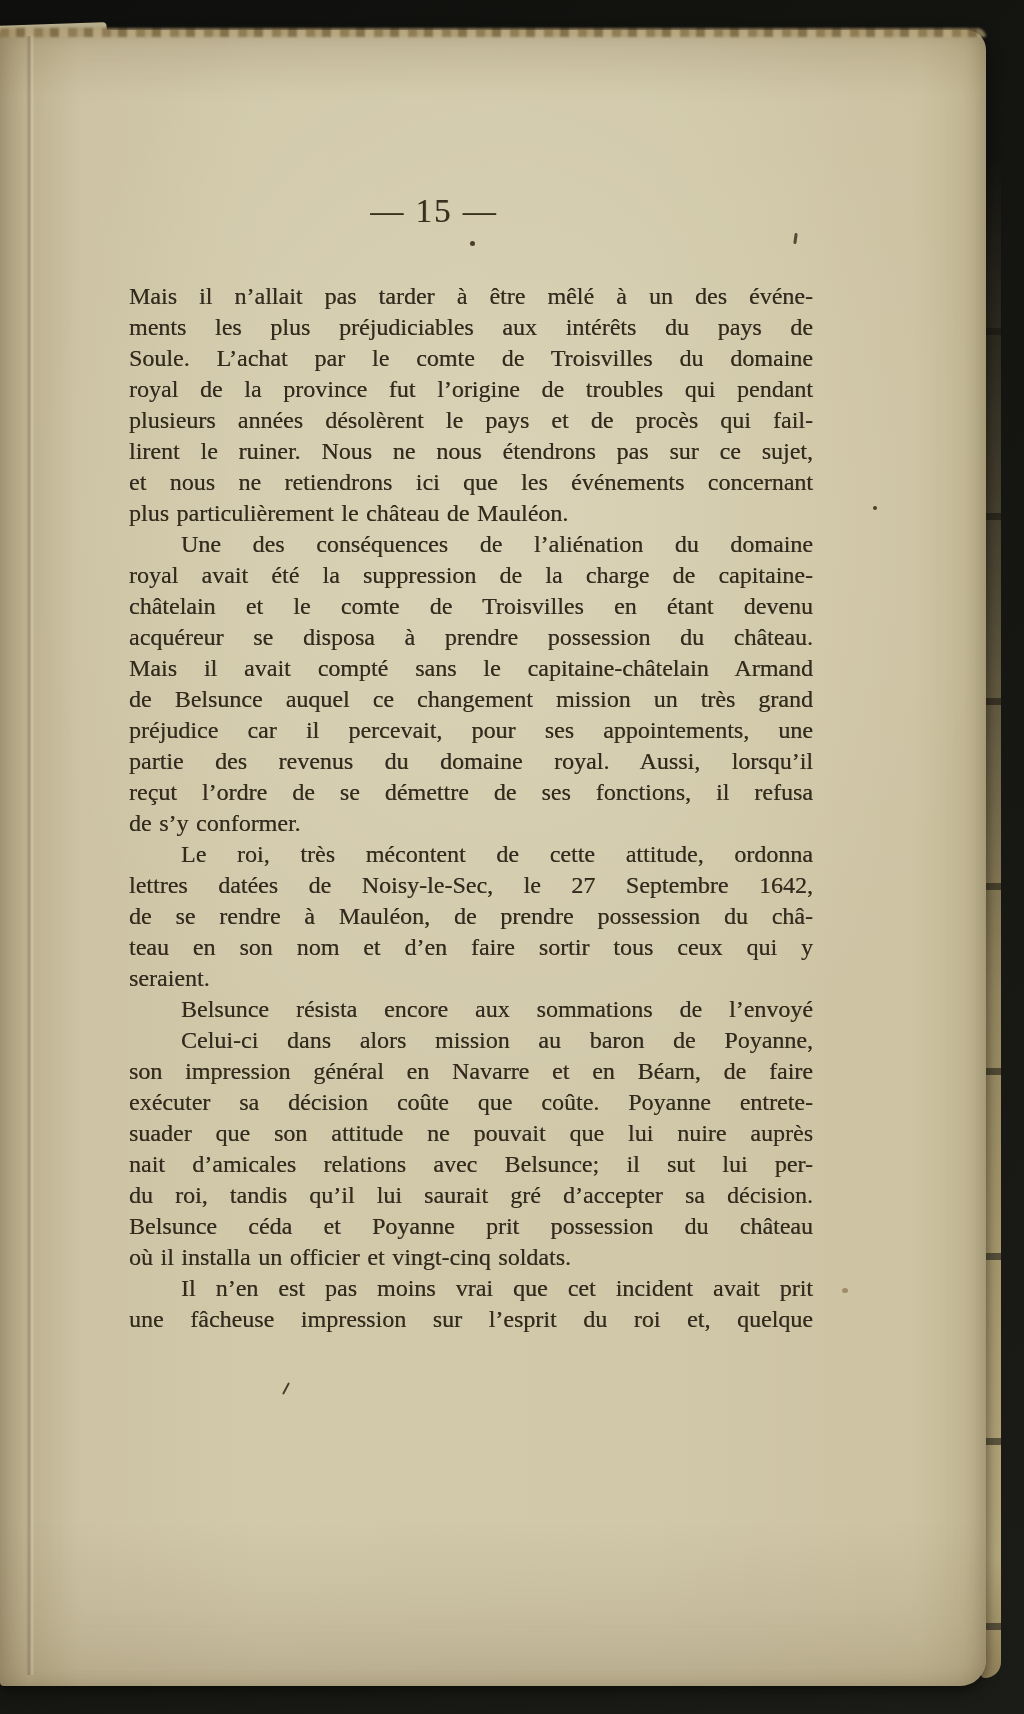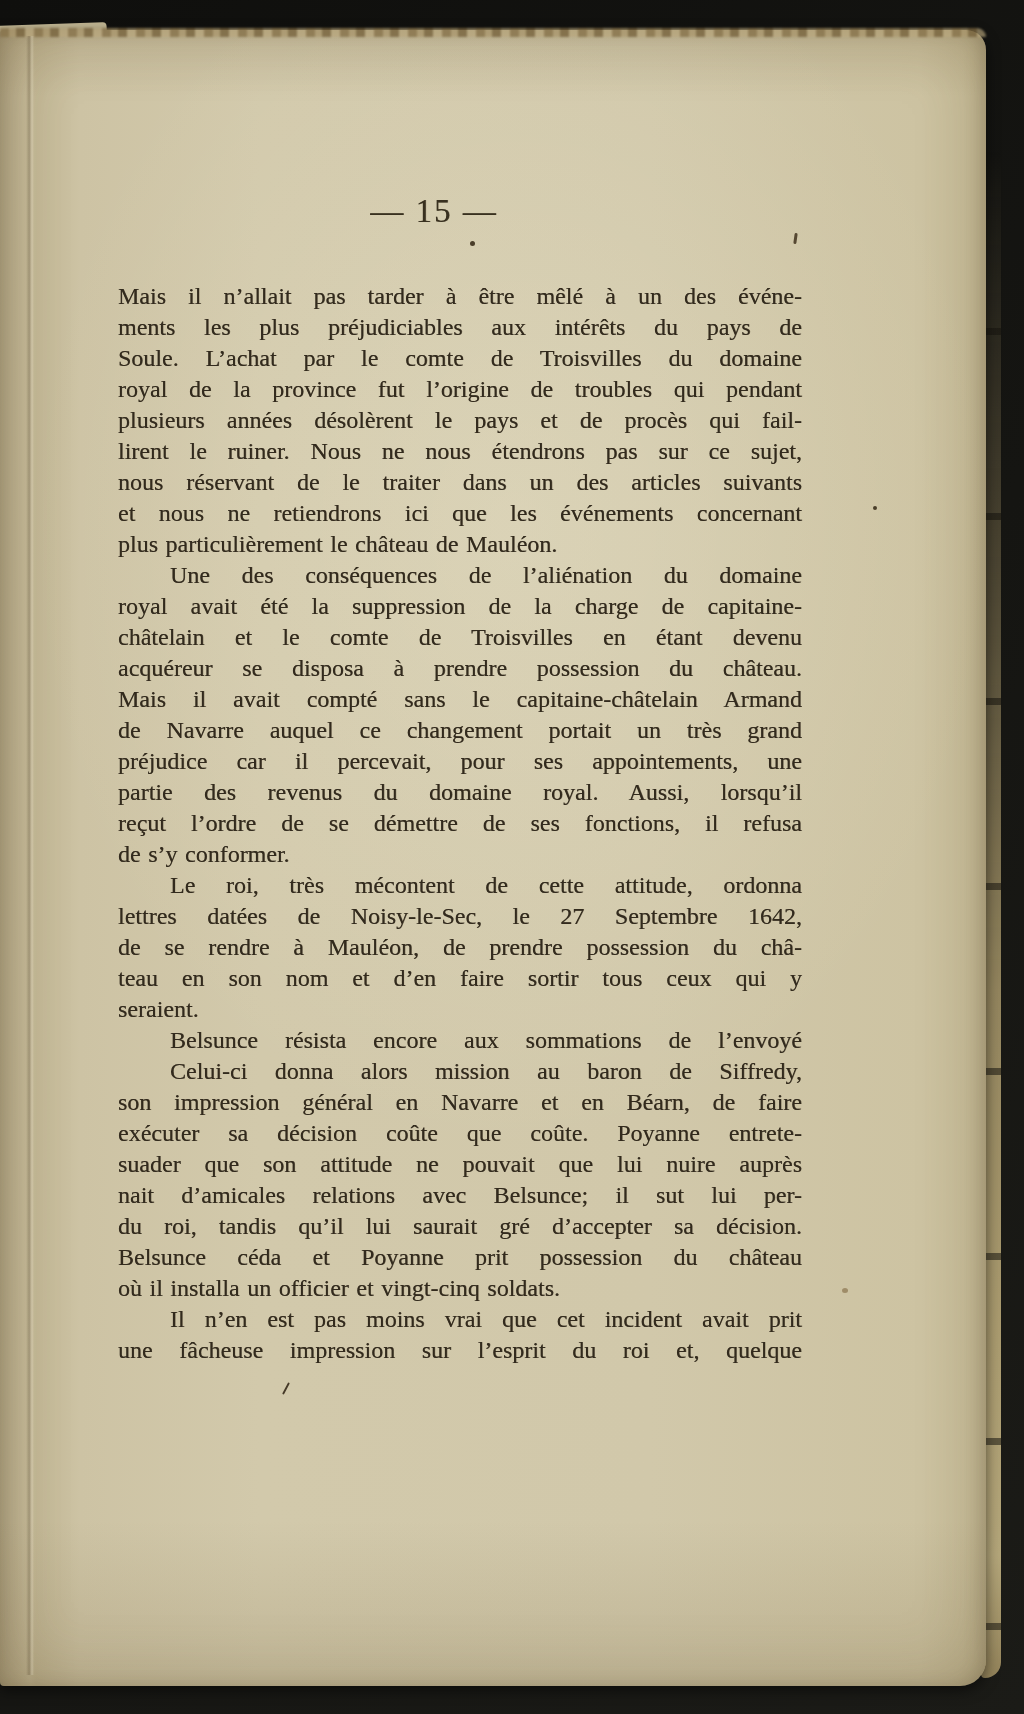--- a/index.html
+++ b/index.html
@@ -68,20 +68,21 @@
     text-shadow: 0.4px 0.4px 0.6px rgba(56,46,28,0.55);
   }
 
   .textblock { position:absolute; left:118px; top:251px; width:684px; }
   .ln {
     width:100%; box-sizing:border-box;
     font-size:24px; line-height:31px; color:#322a1d;
     text-shadow: 0.35px 0.35px 0.55px rgba(52,42,26,0.6);
     text-align:justify; text-align-last:justify; -moz-text-align-last:justify;
     word-spacing:1.5px;
+    margin-left:11px;
   }
   .ln.short { text-align:left; text-align-last:left; -moz-text-align-last:left; }
   .ln.ind { padding-left:52px; }
 
   
   .speck { position:absolute; background:#4a3e2a; border-radius:50%; z-index:3; }
   .speck.s1 { left:470px; top:211px; width:5px; height:5px; }
   .speck.s2 { left:794px; top:203px; width:3px; height:11px; border-radius:2px; transform:rotate(8deg); background:#564832; }
   .speck.s3 { left:285px; top:1352px; width:2px; height:13px; border-radius:2px; transform:rotate(28deg); background:#463a28; }
   .speck.s4 { left:873px; top:476px; width:4px; height:4px; }
@@ -103,52 +104,51 @@
 
     <div class="textblock">
 
       <div>
         <div class="ln">Mais il n’allait pas tarder à être mêlé à un des événe-</div>
         <div class="ln">ments les plus préjudiciables aux intérêts du pays de</div>
         <div class="ln">Soule. L’achat par le comte de Troisvilles du domaine</div>
         <div class="ln">royal de la province fut l’origine de troubles qui pendant</div>
         <div class="ln">plusieurs années désolèrent le pays et de procès qui fail-</div>
         <div class="ln">lirent le ruiner. Nous ne nous étendrons pas sur ce sujet,</div>
-        <div class="ln">nous réservant de le traiter dans un des articles suivants</div>
         <div class="ln">et nous ne retiendrons ici que les événements concernant</div>
         <div class="ln short">plus particulièrement le château de Mauléon.</div>
       </div>
 
       <div>
         <div class="ln ind">Une des conséquences de l’aliénation du domaine</div>
         <div class="ln">royal avait été la suppression de la charge de capitaine-</div>
         <div class="ln">châtelain et le comte de Troisvilles en étant devenu</div>
         <div class="ln">acquéreur se disposa à prendre possession du château.</div>
         <div class="ln">Mais il avait compté sans le capitaine-châtelain Armand</div>
-        <div class="ln">de Navarre auquel ce changement portait un très grand</div>
+        <div class="ln">de Belsunce auquel ce changement mission un très grand</div>
         <div class="ln">préjudice car il percevait, pour ses appointements, une</div>
         <div class="ln">partie des revenus du domaine royal. Aussi, lorsqu’il</div>
         <div class="ln">reçut l’ordre de se démettre de ses fonctions, il refusa</div>
         <div class="ln short">de s’y conformer.</div>
       </div>
 
       <div>
         <div class="ln ind">Le roi, très mécontent de cette attitude, ordonna</div>
         <div class="ln">lettres datées de Noisy-le-Sec, le 27 Septembre 1642,</div>
         <div class="ln">de se rendre à Mauléon, de prendre possession du châ-</div>
         <div class="ln">teau en son nom et d’en faire sortir tous ceux qui y</div>
         <div class="ln short">seraient.</div>
       </div>
 
       <div>
         <div class="ln ind">Belsunce résista encore aux sommations de l’envoyé</div>
       </div>
 
       <div>
-        <div class="ln ind">Celui-ci donna alors mission au baron de Siffredy,</div>
+        <div class="ln ind">Celui-ci dans alors mission au baron de Poyanne,</div>
         <div class="ln">son impression général en Navarre et en Béarn, de faire</div>
         <div class="ln">exécuter sa décision coûte que coûte. Poyanne entrete-</div>
         <div class="ln">suader que son attitude ne pouvait que lui nuire auprès</div>
         <div class="ln">nait d’amicales relations avec Belsunce; il sut lui per-</div>
         <div class="ln">du roi, tandis qu’il lui saurait gré d’accepter sa décision.</div>
         <div class="ln">Belsunce céda et Poyanne prit possession du château</div>
         <div class="ln short">où il installa un officier et vingt-cinq soldats.</div>
       </div>
 
       <div>

